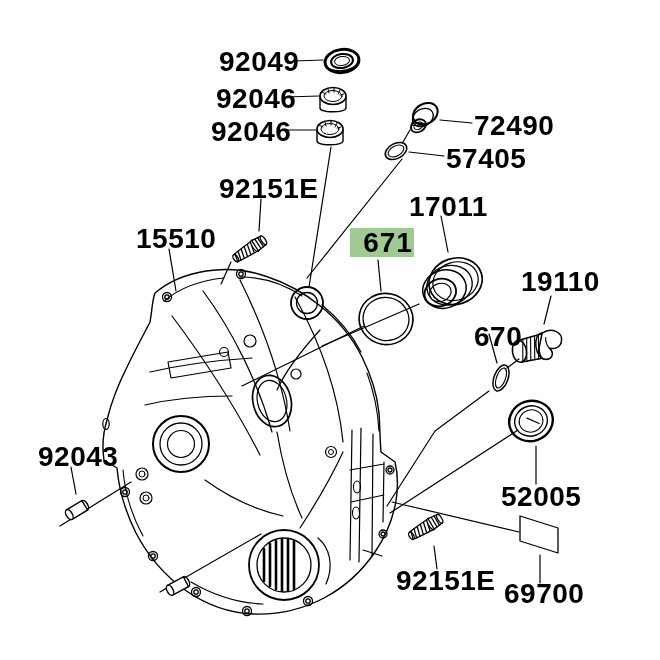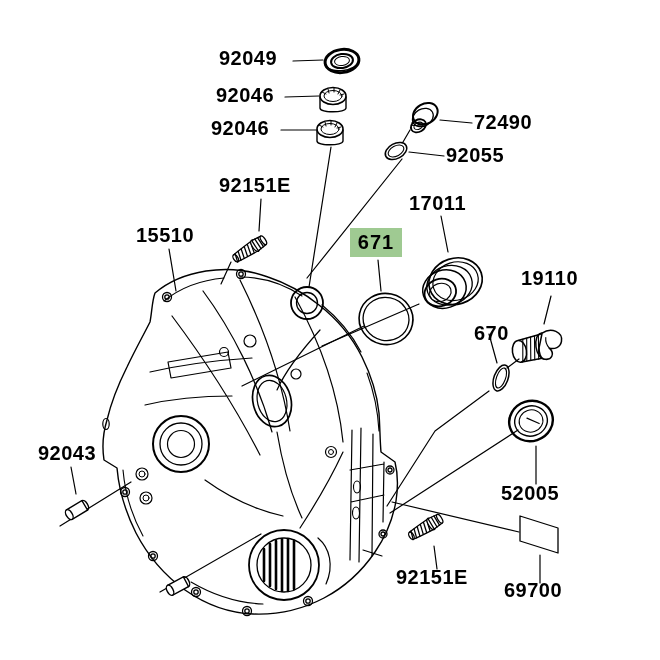--- a/index.html
+++ b/index.html
@@ -2,21 +2,21 @@
 <html><head>
 <meta charset="utf-8">
 <style>
   html,body{margin:0;padding:0;background:#fff;}
   .stage{
     position:relative;width:660px;height:660px;background:#fff;overflow:hidden;
     font-family:"Liberation Sans",sans-serif;
   }
   .artwork{position:absolute;left:0;top:0;width:660px;height:660px;}
   .callout{
-    position:absolute;font-size:20px;font-weight:bold;line-height:1;
+    position:absolute;font-size:28px;font-weight:bold;line-height:1;
     color:#000;white-space:nowrap;letter-spacing:0.5px;cursor:pointer;
   }
   .callout.hl{
     width:52px;height:29px;line-height:29px;text-align:center;
     letter-spacing:1px;background:#9fca92;
   }
 </style>
 </head>
 <body>
 
@@ -198,24 +198,24 @@
     <use href="#bolt" transform="translate(426,527) rotate(-31)"></use>
 
     <use href="#pin" transform="translate(77,510) rotate(-31)"></use>
     <use href="#pin" transform="translate(178,586) rotate(-28)"></use>
   </svg>
 
   <div class="callout" style="left:219px;top:48px">92049</div>
   <div class="callout" style="left:216px;top:85px">92046</div>
   <div class="callout" style="left:211px;top:118px">92046</div>
   <div class="callout" style="left:474px;top:112px">72490</div>
-  <div class="callout" style="left:446px;top:145px">92055</div>
+  <div class="callout" style="left:446px;top:145px">57405</div>
   <div class="callout" style="left:219px;top:175px">92151E</div>
   <div class="callout" style="left:136px;top:225px">15510</div>
   <div class="callout" style="left:409px;top:193px">17011</div>
-  <div class="callout hl" style="left: 350px; top: 228px; background: rgb(159, 202, 146);">671</div>
+  <div class="callout hl" style="left: 350px; top: 228px; background: rgb(159, 202, 146); padding-left: 12px;">671</div>
   <div class="callout" style="left:521px;top:268px">19110</div>
   <div class="callout" style="left:474px;top:323px">670</div>
   <div class="callout" style="left:38px;top:443px">92043</div>
   <div class="callout" style="left:501px;top:483px">52005</div>
   <div class="callout" style="left:396px;top:567px">92151E</div>
   <div class="callout" style="left:504px;top:580px">69700</div>
 </div>
 
 </body></html>

